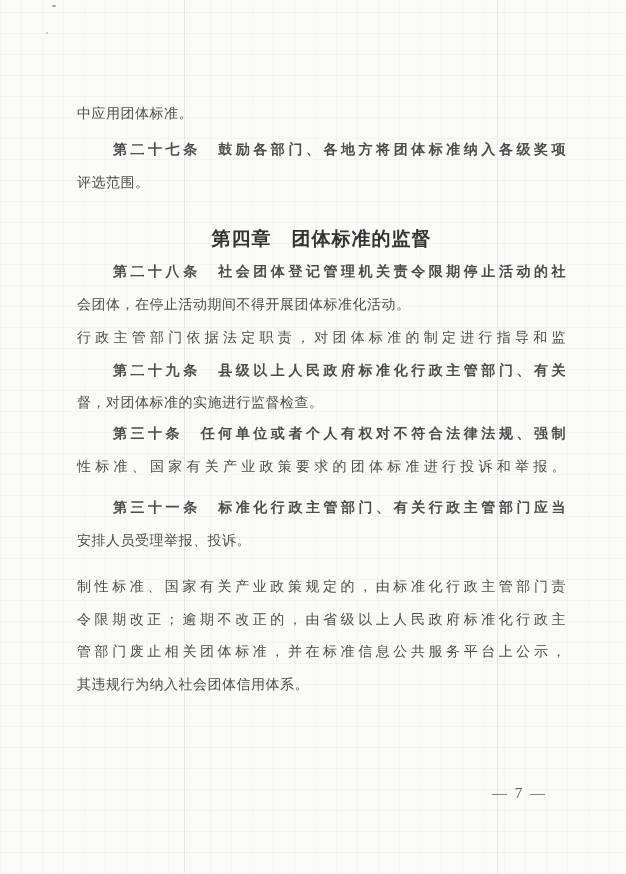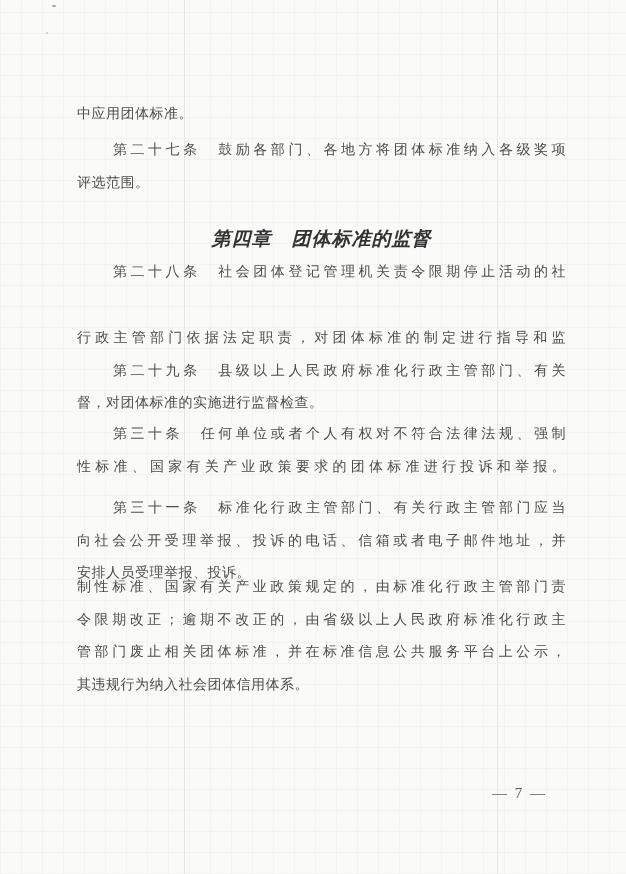--- a/index.html
+++ b/index.html
@@ -45,32 +45,31 @@
     color:var(--ink);
     letter-spacing:0.5px;
     white-space:nowrap;
   }
   .ln.just{
     white-space:normal;
     text-align:justify;
     text-align-last:justify;
     text-justify:inter-character;
   }
-  .ln.indent{text-indent:36px;}
+  .ln.indent{text-indent:36px;font-weight:bold;}
   .chapter-heading{
     position:absolute;
     left:77px;top:222px;width:489px;
     height:33px;line-height:33px;
     text-align:center;
     font-size:19px;
     font-weight:bold;
     letter-spacing:1px;
     color:var(--heading-ink);
     font-family:"Liberation Sans","DejaVu Sans",sans-serif;
-    font-style:italic;
   }
   .page-number{
     position:absolute;
     top:782px;left:440px;width:107px;
     height:22px;line-height:22px;
     text-align:right;
     font-size:15px;
     letter-spacing:2px;
     color:var(--pagenum-ink);
   }
@@ -90,36 +89,36 @@
 
 <div class="para" style="top:134px">
   <div class="ln just indent">第二十七条　鼓励各部门、各地方将团体标准纳入各级奖项</div>
   <div class="ln">评选范围。</div>
 </div>
 
 <div class="chapter-heading">第四章　团体标准的监督</div>
 
 <div class="para" style="top:256px">
   <div class="ln just indent">第二十八条　社会团体登记管理机关责令限期停止活动的社</div>
+  <div class="ln">会团体，在停止活动期间不得开展团体标准化活动。</div>
 </div>
 
 <div class="para" style="top:322px">
   <div class="ln just">行政主管部门依据法定职责，对团体标准的制定进行指导和监</div>
   <div class="ln just indent">第二十九条　县级以上人民政府标准化行政主管部门、有关</div>
   <div class="ln">督，对团体标准的实施进行监督检查。</div>
 </div>
 
 <div class="para" style="top:418px">
   <div class="ln just indent">第三十条　任何单位或者个人有权对不符合法律法规、强制</div>
   <div class="ln just">性标准、国家有关产业政策要求的团体标准进行投诉和举报。</div>
 </div>
 
 <div class="para" style="top:492px">
   <div class="ln just indent">第三十一条　标准化行政主管部门、有关行政主管部门应当</div>
-  <div class="ln just">向社会公开受理举报、投诉的电话、信箱或者电子邮件地址，并</div>
   <div class="ln">安排人员受理举报、投诉。</div>
 </div>
 
 <div class="para" style="top:571px">
   <div class="ln just">制性标准、国家有关产业政策规定的，由标准化行政主管部门责</div>
   <div class="ln just">令限期改正；逾期不改正的，由省级以上人民政府标准化行政主</div>
   <div class="ln just">管部门废止相关团体标准，并在标准信息公共服务平台上公示，</div>
   <div class="ln">其违规行为纳入社会团体信用体系。</div>
 </div>
 

